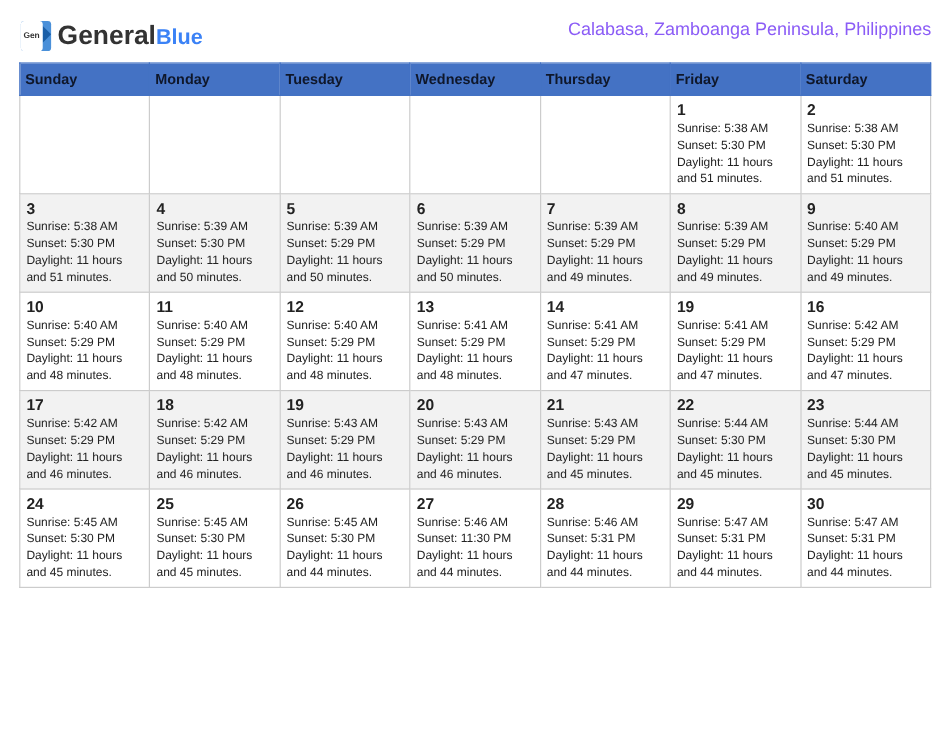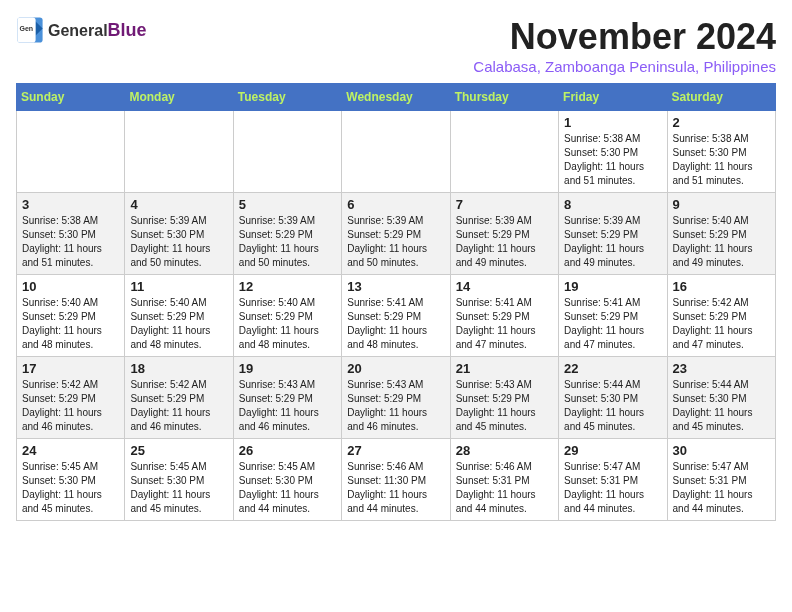--- a/index.html
+++ b/index.html
@@ -15,28 +15,28 @@
       justify-content: space-between;
       align-items: flex-start;
       margin-bottom: 8px;
     }
     .logo {
       display: flex;
       align-items: center;
       gap: 4px;
     }
     .logo-text-general {
-      font-size: 16px;
+      font-size: 22px;
       font-weight: bold;
       color: #333;
     }
     .logo-text-blue {
       font-size: 18px;
       font-weight: bold;
-      color: #701a75;
+      color: #3b82f6;
     }
     .logo-icon {
       width: 28px;
       height: 28px;
     }
     .title-area {
       text-align: right;
     }
     .month-title {
       font-size: 36px;
@@ -47,21 +47,21 @@
       font-size: 15px;
       color: #8b5cf6;
     }
     table {
       width: 100%;
       border-collapse: collapse;
       table-layout: fixed;
     }
     thead tr th {
       background-color: #4472c4;
-      color: #bef264;
+      color: #0f172a;
       font-size: 12px;
       font-weight: bold;
       padding: 6px 4px;
       text-align: left;
       border: 1px solid #4472c4;
     }
     tbody tr td {
       border: 1px solid #ccc;
       vertical-align: top;
       padding: 4px 5px;
@@ -98,21 +98,20 @@
       <rect x="2" y="2" width="26" height="36" rx="4" fill="white"></rect>
       <text x="5" y="22" font-size="10" font-weight="bold" fill="#333">Gen</text>
     </svg>
     <div>
       <div>
         <span class="logo-text-general">General</span><span class="logo-text-blue">Blue</span>
       </div>
     </div>
   </div>
   <div class="title-area">
-    <div class="month-title">November 2024</div>
     <div class="subtitle">Calabasa, Zamboanga Peninsula, Philippines</div>
   </div>
 </div>
 
 <table>
   <thead>
     <tr>
 
     <th>Sunday</th>
         <th>Monday</th>

